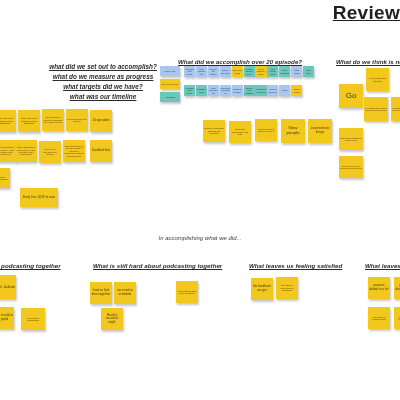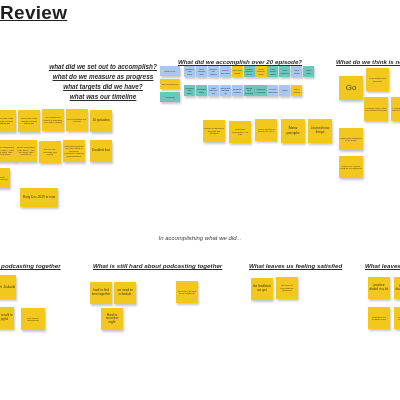--- a/index.html
+++ b/index.html
@@ -9,21 +9,21 @@
     font-family:"Liberation Sans", sans-serif;
     position:relative;
   }
   .board{position:absolute;left:0;top:0;width:400px;height:400px;}
 
   .section-title{
     position:absolute;
     font-weight:bold;
     color:#1f1f1f;
     text-decoration:underline;
-    text-align:left;
+    text-align:right;
     letter-spacing:0.3px;
   }
   #review-title{left:0;top:2px;width:400px;font-size:19px;}
   #retro-title{left:0;top:207px;width:400px;font-size:19px;}
 
   .subtitle{
     position:absolute;left:0;top:235px;width:400px;
     text-align:center;font-size:6px;font-style:italic;color:#3b3b3b;
   }
 
@@ -213,21 +213,21 @@
         <span>Answer question of whether we like it</span>
       </div>
       <div class="note yellow md" style="left: 281px; top: 119px; width: 24px; height: 24px;">
         <span>New people</span>
       </div>
       <div class="note yellow sm" style="left: 308px; top: 119px; width: 24px; height: 24px;">
         <span>Learned new things</span>
       </div>
     </div>
   <div id="next-notes">
-      <div class="note yellow xl" style="left: 339px; top: 76px; width: 24px; height: 24px;">
+      <div class="note yellow xl" style="left: 339px; top: 84px; width: 24px; height: 24px;">
         <span>Go</span>
       </div>
       <div class="note yellow tiny" style="left: 366px; top: 68px; width: 23px; height: 23px;">
         <span>Keep chatting and interviews</span>
       </div>
       <div class="note yellow tiny" style="left: 364px; top: 97px; width: 24px; height: 24px;">
         <span>1 episode make a story from multiple interviews</span>
       </div>
       <div class="note yellow tiny" style="left: 391px; top: 97px; width: 24px; height: 24px;">
         <span>1 episode make a story from multiple interviews</span>

